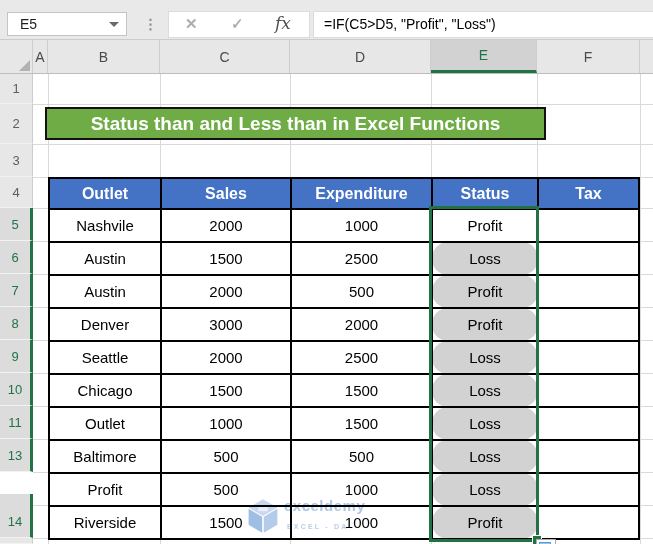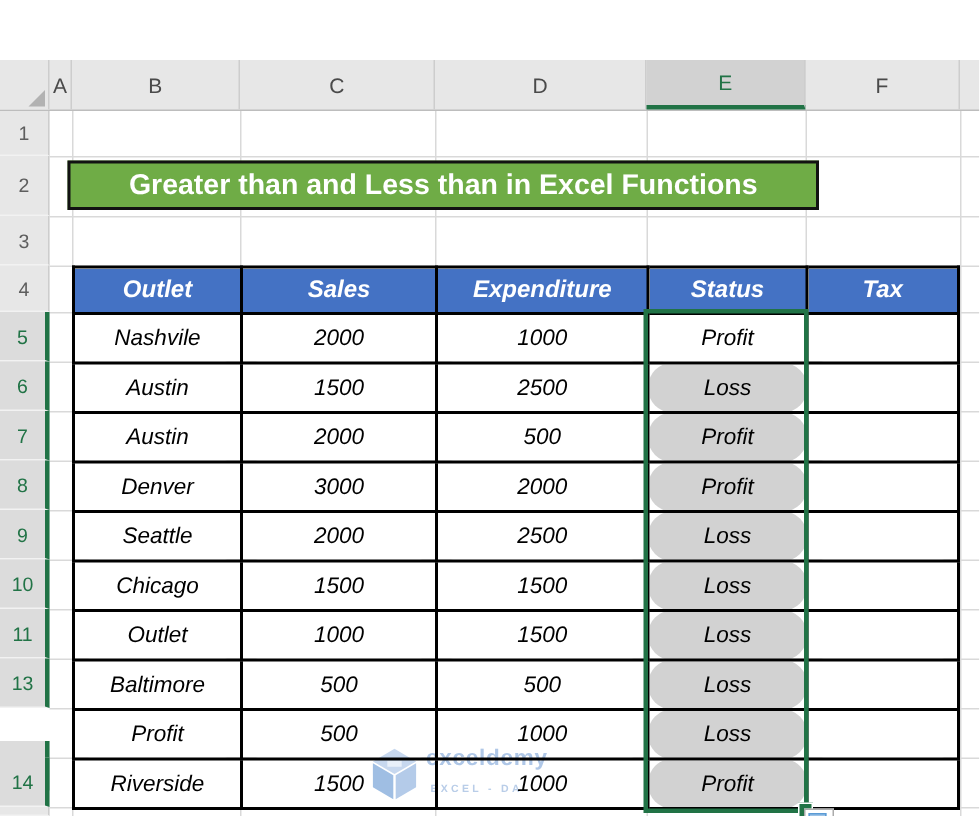--- a/index.html
+++ b/index.html
@@ -45,21 +45,21 @@
 
   
   .gl{position:absolute;background:#D9D9D9;z-index:1;}
 
   
   .banner{position:absolute;left:45px;top:107px;width:501px;height:33px;background:var(--banner-green,#6FAC46);
           border:2px solid #121212;box-sizing:border-box;display:flex;align-items:center;justify-content:center;
           color:#fff;font-weight:bold;font-size:19px;z-index:2;cursor:cell;}
 
   
-  .xl-table{position:absolute;left:48px;top:177px;border-collapse:collapse;table-layout:fixed;z-index:2;font-style:italic;}
+  .xl-table{position:absolute;left:48px;top:177px;border-collapse:collapse;table-layout:fixed;z-index:2;}
   .xl-table th,.xl-table td{border:2px solid #000;text-align:center;vertical-align:middle;
         padding:0;overflow:hidden;cursor:cell;}
   .xl-table th{background:var(--header-blue,#4472C4);color:#fff;font-weight:bold;font-size:16px;height:29px;}
   .xl-table td{height:31px;background:#fff;font-size:15px;color:#000;border-radius:16px;}
   .xl-table td.status-sel{background:var(--sel-fill,#D2D2D2);}
 
   
   .sel-border{position:absolute;left:429px;top:206px;width:110px;height:336px;
               border:3px solid var(--sel-green,#217346);box-sizing:border-box;z-index:3;pointer-events:none;}
   .fill-handle{position:absolute;left:532px;top:535px;width:8px;height:8px;background:var(--sel-green,#217346);
@@ -75,20 +75,35 @@
              mix-blend-mode:multiply;pointer-events:none;}
   .wm-logo{position:absolute;left:0;top:2px;}
   .wm-brand{position:absolute;left:37px;top:1px;font-size:15px;font-weight:bold;color:#AFC7E7;letter-spacing:0.5px;}
   .wm-tag{position:absolute;left:40px;top:27px;font-size:7px;letter-spacing:2.2px;color:#B9CDE8;font-weight:bold;}
 </style>
 </head>
 <body>
 
 <div class="screen">
 
+  <div class="formula-row">
+    <div class="name-box">
+      <span class="name-box-text">E5</span>
+      <span class="name-drop"></span>
+    </div>
+    <div class="dots">⋮</div>
+    <div class="fx-panel">
+      <span class="icon-cancel">✕</span>
+      <span class="icon-enter">✓</span>
+      <span class="icon-fx">fx</span>
+    </div>
+    <div class="formula-panel">
+      <span class="formula-text">=IF(C5&gt;D5, "Profit", "Loss")</span>
+    </div>
+  </div>
 
   <div class="col-strip">
     <div class="corner">
       <div class="corner-tri"></div>
     </div>
   <div class="col-h" style="left: 33px; width: 15px;">A</div>
       <div class="col-h" style="left: 48px; width: 112px;">B</div>
       <div class="col-h" style="left: 160px; width: 130px;">C</div>
       <div class="col-h" style="left: 290px; width: 141px;">D</div>
       <div class="col-h sel" style="left: 431px; width: 106px;">E</div>
@@ -129,21 +144,21 @@
       <div class="gl" style="left: 33px; top: 340px; width: 620px; height: 1px;"></div>
       <div class="gl" style="left: 33px; top: 373px; width: 620px; height: 1px;"></div>
       <div class="gl" style="left: 33px; top: 406px; width: 620px; height: 1px;"></div>
       <div class="gl" style="left: 33px; top: 439px; width: 620px; height: 1px;"></div>
       <div class="gl" style="left: 33px; top: 472px; width: 620px; height: 1px;"></div>
       <div class="gl" style="left: 33px; top: 505px; width: 620px; height: 1px;"></div>
       <div class="gl" style="left: 33px; top: 538px; width: 620px; height: 1px;"></div>
     </div>
 
   <div class="banner">
-    <span>Greater than and Less than in Excel Functions</span>
+    <span>Status than and Less than in Excel Functions</span>
   </div>
 
   <table class="xl-table">
     <colgroup id="table-cols">
         <col style="width: 112px;">
         <col style="width: 130px;">
         <col style="width: 141px;">
         <col style="width: 106px;">
         <col style="width: 101px;">
       </colgroup>

